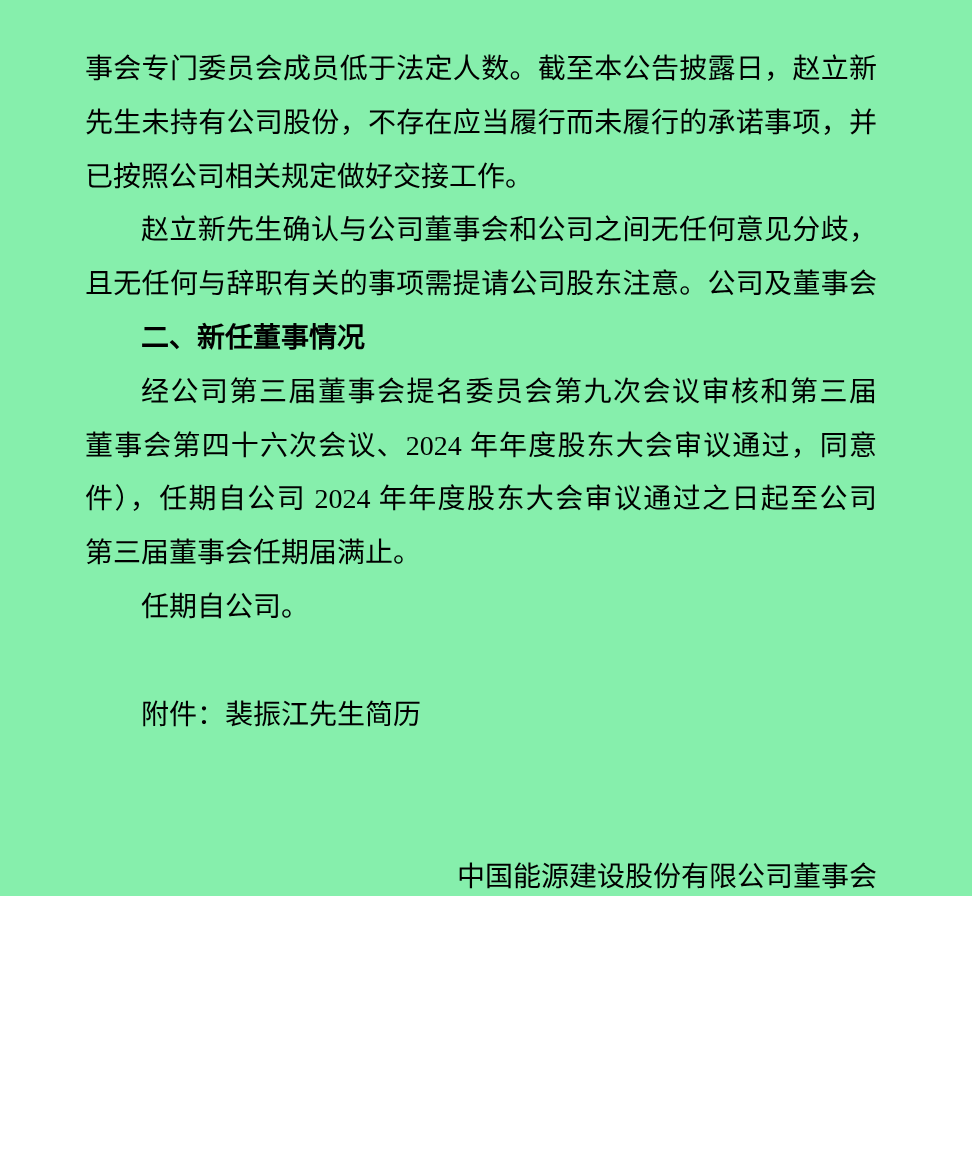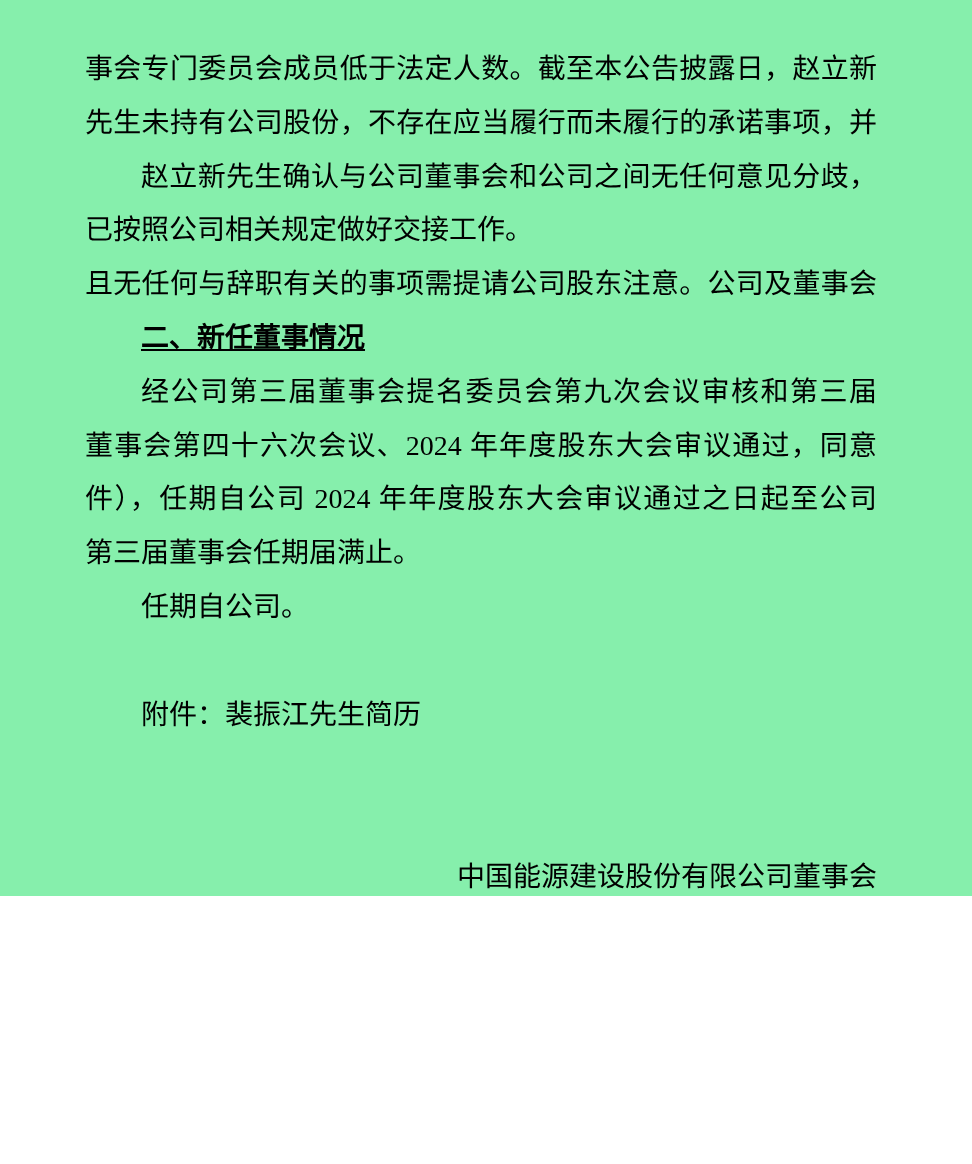--- a/index.html
+++ b/index.html
@@ -29,44 +29,43 @@
     text-align-last: left;
   }
   .indent {
     text-indent: 2em;
   }
   .heading {
     font-family: "Liberation Sans", "DejaVu Sans", sans-serif;
     font-weight: bold;
     text-align: center;
     text-align-last: left;
-    text-decoration: underline;
   }
   .gap1 { margin-top: 54px; }
   .gap2 { margin-top: 108px; }
   .sig {
     text-align: right;
     text-align-last: right;
   }
   .date {
     text-align: right;
     text-align-last: right;
     margin-right: 100px;
   }
 </style>
 </head>
 <body>
 
 <div class="page">
 
   <div class="line">事会专门委员会成员低于法定人数。截至本公告披露日，赵立新</div>
   <div class="line">先生未持有公司股份，不存在应当履行而未履行的承诺事项，并</div>
+  <div class="line end">已按照公司相关规定做好交接工作。</div>
+
   <div class="line indent">赵立新先生确认与公司董事会和公司之间无任何意见分歧，</div>
-
-  <div class="line end">已按照公司相关规定做好交接工作。</div>
   <div class="line">且无任何与辞职有关的事项需提请公司股东注意。公司及董事会</div>
 
   <div class="line heading indent">二、新任董事情况</div>
 
   <div class="line indent">经公司第三届董事会提名委员会第九次会议审核和第三届</div>
   <div class="line">董事会第四十六次会议、2024 年年度股东大会审议通过，同意</div>
   <div class="line">件），任期自公司 2024 年年度股东大会审议通过之日起至公司</div>
   <div class="line end">第三届董事会任期届满止。</div>
 
   <div class="line end indent">任期自公司。</div>

